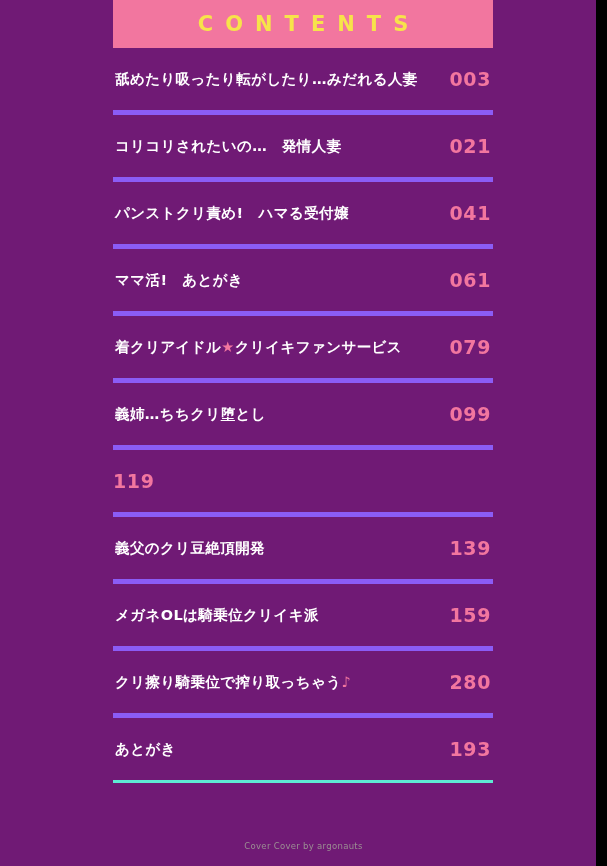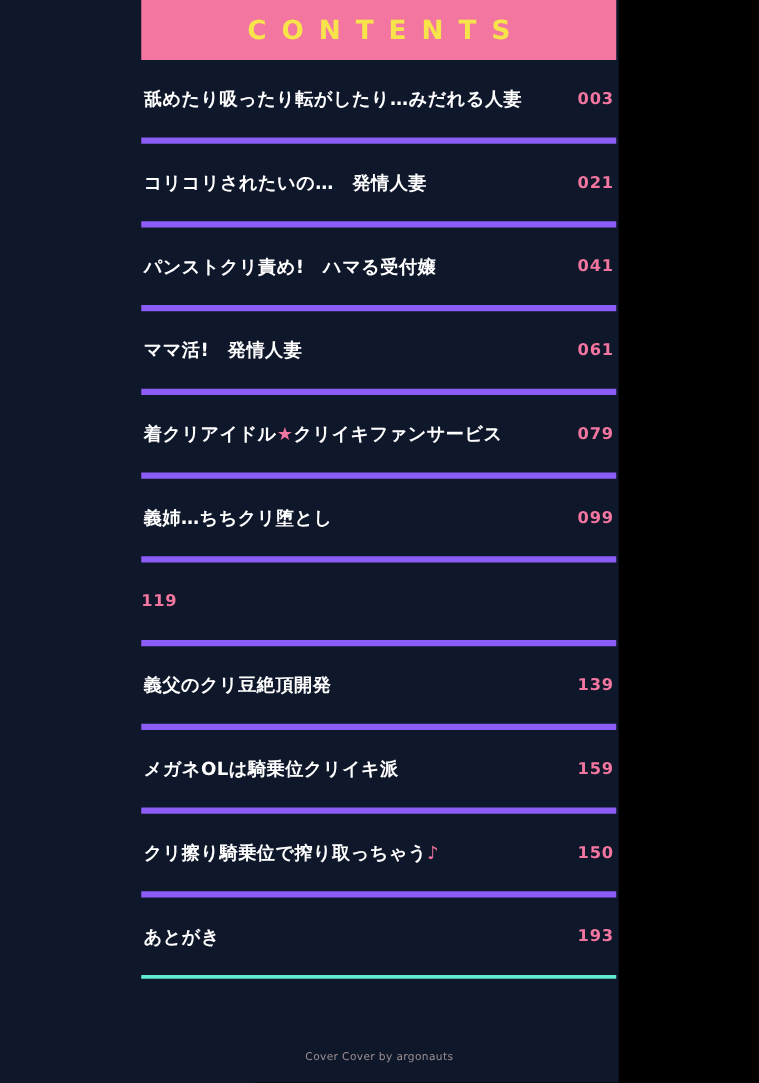--- a/index.html
+++ b/index.html
@@ -12,23 +12,23 @@
     height: 866px;
     font-family: "DejaVu Sans", "Liberation Sans", sans-serif;
     color: #ffffff;
     overflow: hidden;
     position: relative;
   }
   .page {
     position: absolute;
     left: 0;
     top: 0;
-    width: 495px;
+    width: 596px;
     height: 866px;
-    background: #0f172a;
+    background: #701a75;
   }
   .contents-banner {
     position: absolute;
     left: 113px;
     top: 0px;
     width: 380px;
     height: 48px;
     background: #f2769f;
     display: flex;
     align-items: center;
@@ -63,21 +63,21 @@
     font-family: "DejaVu Sans", "Liberation Sans", sans-serif;
     font-size: 14.5px;
     font-weight: bold;
     color: #ffffff;
     letter-spacing: 0.4px;
     white-space: nowrap;
     padding-left: 2px;
   }
   .toc-page {
     font-family: "DejaVu Sans", "Liberation Sans", sans-serif;
-    font-size: 13px;
+    font-size: 19px;
     font-weight: bold;
     color: #f2769f;
     letter-spacing: 0.6px;
     padding-right: 2px;
   }
   .heart {
     color: #f2769f;
   }
   .credit {
     position: absolute;
@@ -111,21 +111,21 @@
       <span class="toc-title">コリコリされたいの…　発情人妻</span>
       <span class="toc-page">021</span>
     </div>
 
     <div class="toc-row">
       <span class="toc-title">パンストクリ責め!　ハマる受付嬢</span>
       <span class="toc-page">041</span>
     </div>
 
     <div class="toc-row">
-      <span class="toc-title">ママ活!　発情人妻</span>
+      <span class="toc-title">ママ活!　あとがき</span>
       <span class="toc-page">061</span>
     </div>
 
     <div class="toc-row">
       <span class="toc-title">着クリアイドル<span class="heart">★</span>クリイキファンサービス</span>
       <span class="toc-page">079</span>
     </div>
 
     <div class="toc-row">
       <span class="toc-title">義姉…ちちクリ堕とし</span>
@@ -141,21 +141,21 @@
       <span class="toc-page">139</span>
     </div>
 
     <div class="toc-row">
       <span class="toc-title">メガネOLは騎乗位クリイキ派</span>
       <span class="toc-page">159</span>
     </div>
 
     <div class="toc-row">
       <span class="toc-title">クリ擦り騎乗位で搾り取っちゃう<span class="heart">♪</span></span>
-      <span class="toc-page">150</span>
+      <span class="toc-page">280</span>
     </div>
 
     <div class="toc-row">
       <span class="toc-title">あとがき</span>
       <span class="toc-page">193</span>
     </div>
 
   </div>
 
   <div class="credit">Cover Cover by argonauts</div>

